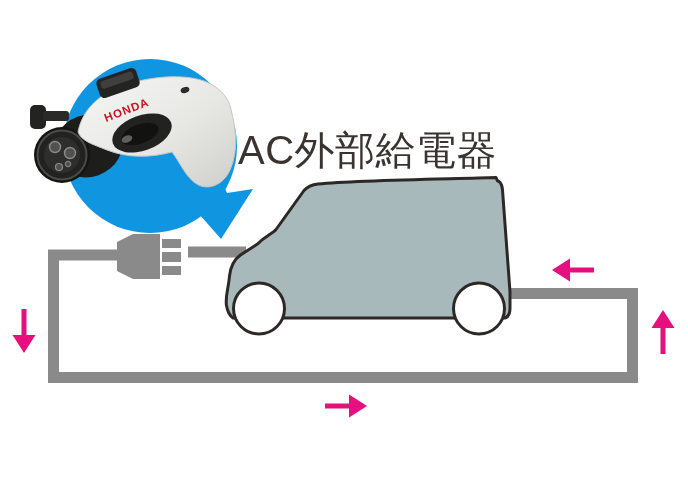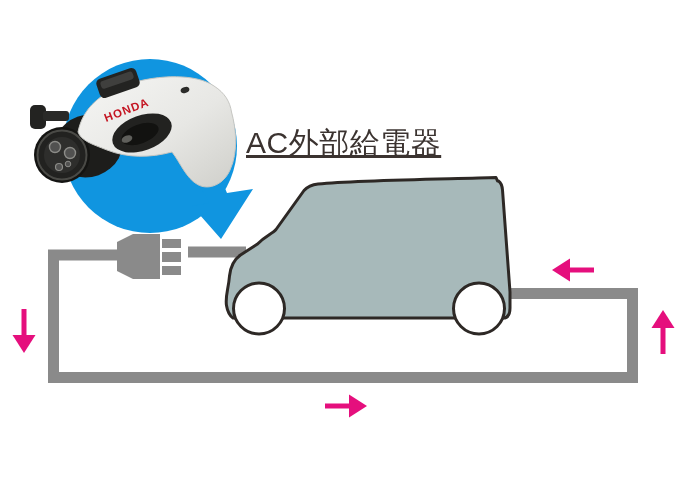--- a/index.html
+++ b/index.html
@@ -6,27 +6,26 @@
   #canvas{
     position:relative;
     width:688px;height:480px;
     background:#ffffff;
     overflow:hidden;
     font-family:"Liberation Sans", sans-serif;
   }
   #canvas svg{position:absolute;left:0;top:0;}
   .diagram-title{
     position:absolute;
-    left:246px;top:123px;
-    font-size:30px;
+    left:238px;top:123px;
+    font-size:40px;
     letter-spacing:0.5px;
     color:#3b3330;
     white-space:nowrap;
     font-family:"Liberation Sans", sans-serif;
-    text-decoration:underline;
   }
 </style>
 </head>
 <body>
 
 <div id="canvas">
 
   <svg width="688" height="480" viewBox="0 0 688 480">
     <defs>
       <linearGradient id="bodyGradient" x1="0" y1="0" x2="1" y2="1">

